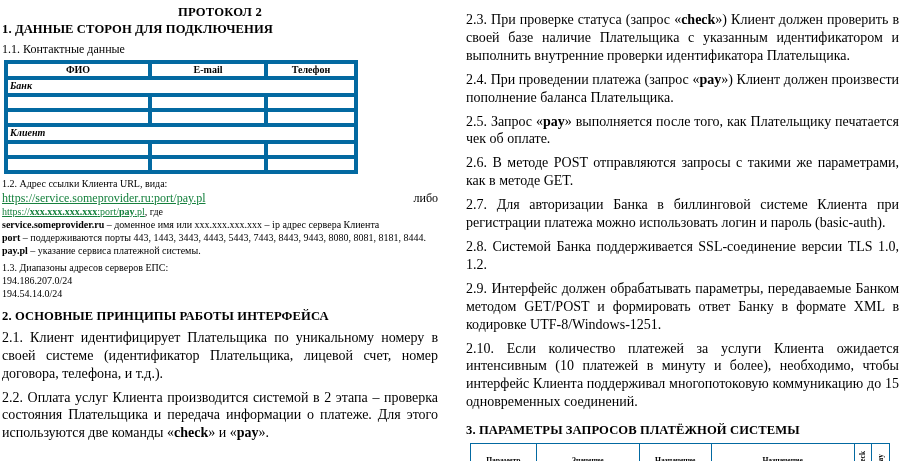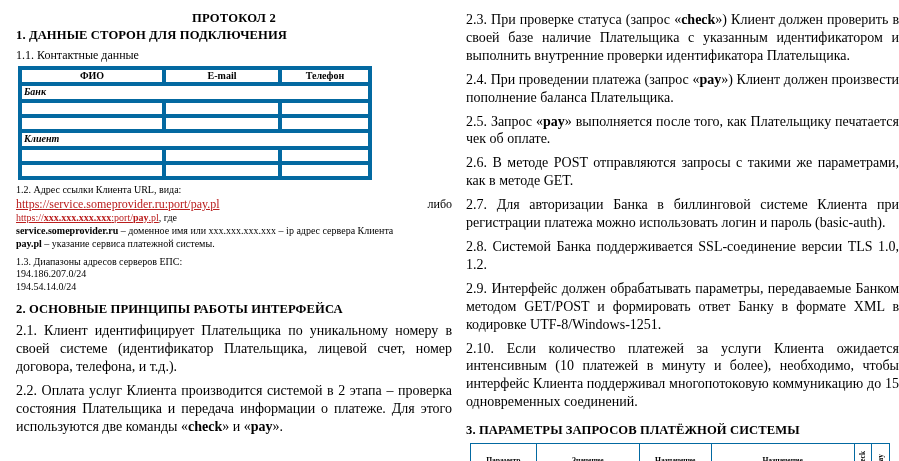--- a/index.html
+++ b/index.html
@@ -20,21 +20,21 @@
     position: relative;
     width: 899px;
     height: 461px;
     box-sizing: border-box;
   }
   .col {
     position: absolute;
     top: 0;
     box-sizing: border-box;
   }
-  .col-left  { left: 16px;  width: 436px; padding-top: 10px; }
+  .col-left  { left: 2px;  width: 436px; padding-top: 4px; }
   .col-right { left: 466px; width: 433px; padding-top: 11px; }
 
   h1.doc-title {
     font-size: 12.6px;
     font-weight: bold;
     text-align: center;
     margin: 0 0 1px 0;
     letter-spacing: 0.2px;
   }
   h2.sec-title {
@@ -46,21 +46,21 @@
 
   p.sub { margin: 0 0 2px 0; font-size: 12px; }
   p.body {
     margin: 0 0 6px 0;
     text-align: justify;
     font-size: 14px;
   }
   p.tight { margin: 0 0 0 0; font-size: 10px; }
 
   .link {
-    color: #b91c1c;
+    color: #15803d;
     text-decoration: underline;
   }
   .b { font-weight: bold; }
 
   .url-row {
     display: flex;
     justify-content: space-between;
     align-items: baseline;
     font-size: 12px;
     margin: 0;
@@ -188,20 +188,21 @@
 
     <div class="url-row">
       <a class="link" href="#">https://service.someprovider.ru:port/pay.pl</a>
       <span>либо</span>
     </div>
 
     <p class="tight"><a class="link" href="#"><span>https://</span><span class="b">xxx.xxx.xxx.xxx</span><span>:port/</span><span class="b">pay</span><span>.pl</span></a><span>, где</span></p>
 
     <p class="tight"><span class="b">service.someprovider.ru</span><span> – доменное имя или xxx.xxx.xxx.xxx – ip адрес сервера Клиента</span></p>
 
+    <p class="tight"><span class="b">port</span><span> – поддерживаются порты 443, 1443, 3443, 4443, 5443, 7443, 8443, 9443, 8080, 8081, 8181, 8444.</span></p>
 
     <p class="tight" style="margin-bottom:5px"><span class="b">pay.pl</span><span> – указание сервиса платежной системы.</span></p>
 
     <p class="tight">1.3. Диапазоны адресов серверов ЕПС:</p>
     <p class="tight">194.186.207.0/24</p>
     <p class="tight" style="margin-bottom:7px">194.54.14.0/24</p>
 
     <h2 class="sec-title">2. ОСНОВНЫЕ ПРИНЦИПЫ РАБОТЫ ИНТЕРФЕЙСА</h2>
 
     <p class="body">2.1. Клиент идентифицирует Плательщика по уникальному номеру в своей системе (идентификатор Плательщика, лицевой счет, номер договора, телефона, и т.д.).</p>

